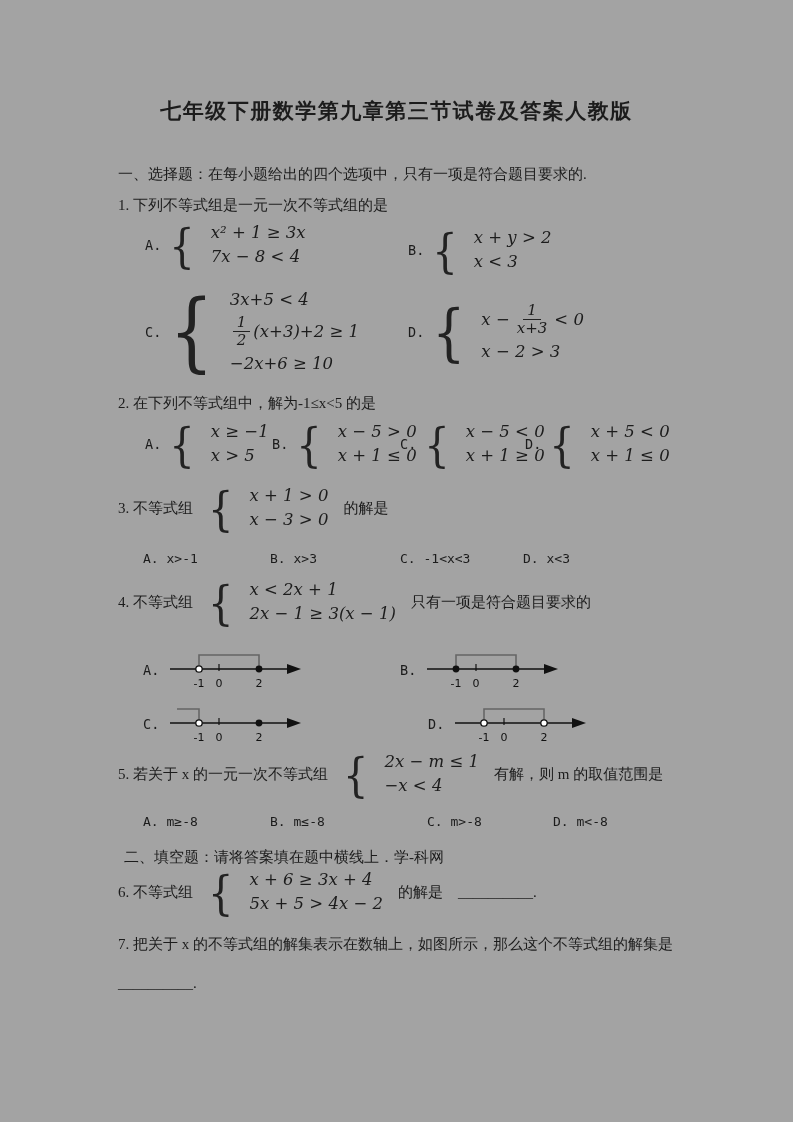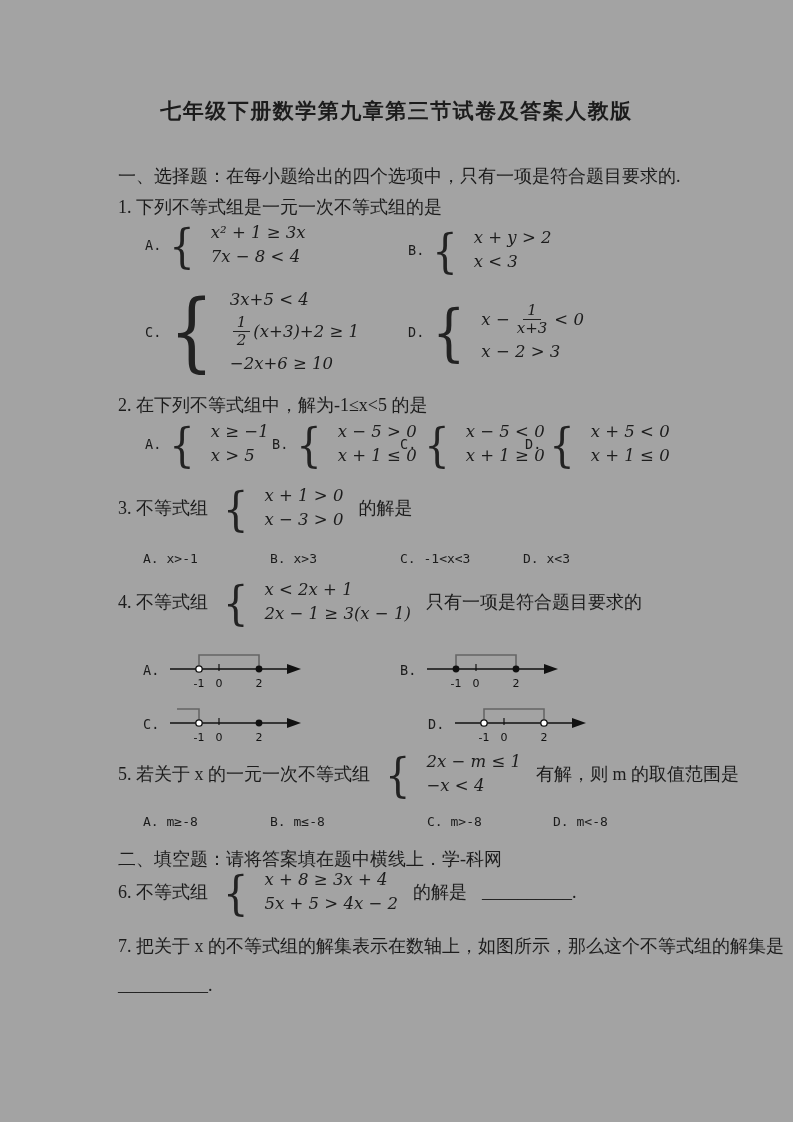--- a/index.html
+++ b/index.html
@@ -1,21 +1,21 @@
 <!DOCTYPE html>
 <html><head>
 <meta charset="utf-8">
 <style>
   html,body{margin:0;padding:0;background:#ffffff;}
   .page{position:relative;width:793px;height:1122px;background:#a3a3a3;
         font-family:"Liberation Serif",serif;color:#1c1c1c;overflow:hidden;}
   .blk{position:absolute;white-space:nowrap;}
   .title{position:absolute;top:97px;left:0;width:100%;text-align:center;
          font-size:21px;font-weight:700;letter-spacing:1.5px;}
-  .cn{font-size:18px;line-height:1.5;text-align:right;}
+  .cn{font-size:15px;line-height:1.5;text-align:right;}
   .tw{font-family:"DejaVu Sans Mono",monospace;font-size:13px;}
   .olabel{font-family:"DejaVu Sans Mono",monospace;font-size:13.5px;margin-right:8px;}
   .opt{display:flex;align-items:center;}
   .sys{display:inline-flex;align-items:center;}
   .brace{font-family:"DejaVu Serif",serif;font-weight:400;display:inline-block;
          line-height:1;margin-right:4px;color:#222;}
   .b2{font-size:40px;transform:scaleY(1.18);}
   .b3{font-size:70px;transform:scaleY(1.22);}
   .bD{font-size:52px;transform:scaleY(1.20);}
   .lines{display:inline-flex;flex-direction:column;justify-content:center;}
@@ -238,28 +238,28 @@
         <span class="m">−x &lt; 4</span>
       </span>
     </span>
     <span class="cn">有解，则 m 的取值范围是</span>
   </div>
   <span class="blk tw" style="top:814px;left:143px">A. m≥-8</span>
   <span class="blk tw" style="top:814px;left:270px">B. m≤-8</span>
   <span class="blk tw" style="top:814px;left:427px">C. m&gt;-8</span>
   <span class="blk tw" style="top:814px;left:553px">D. m&lt;-8</span>
 
-  <div class="blk cn" style="top:846px;left:118px">二、填空题：请将答案填在题中横线上．学-科网</div>
+  <div class="blk cn" style="top:846px;left:124px">二、填空题：请将答案填在题中横线上．学-科网</div>
 
   <div class="blk inline-q" style="top:868px;left:118px">
     <span class="cn">6. 不等式组</span>
     <span class="sys">
       <span class="brace b2">{</span>
       <span class="lines">
-        <span class="m">x + 8 ≥ 3x + 4</span>
+        <span class="m">x + 6 ≥ 3x + 4</span>
         <span class="m">5x + 5 &gt; 4x − 2</span>
       </span>
     </span>
     <span class="cn">的解是</span>
     <span class="cn">__________.</span>
   </div>
 
   <div class="blk cn" style="top:933px;left:118px">7. 把关于 x 的不等式组的解集表示在数轴上，如图所示，那么这个不等式组的解集是</div>
   <div class="blk cn" style="top:972px;left:118px">__________.</div>
 

